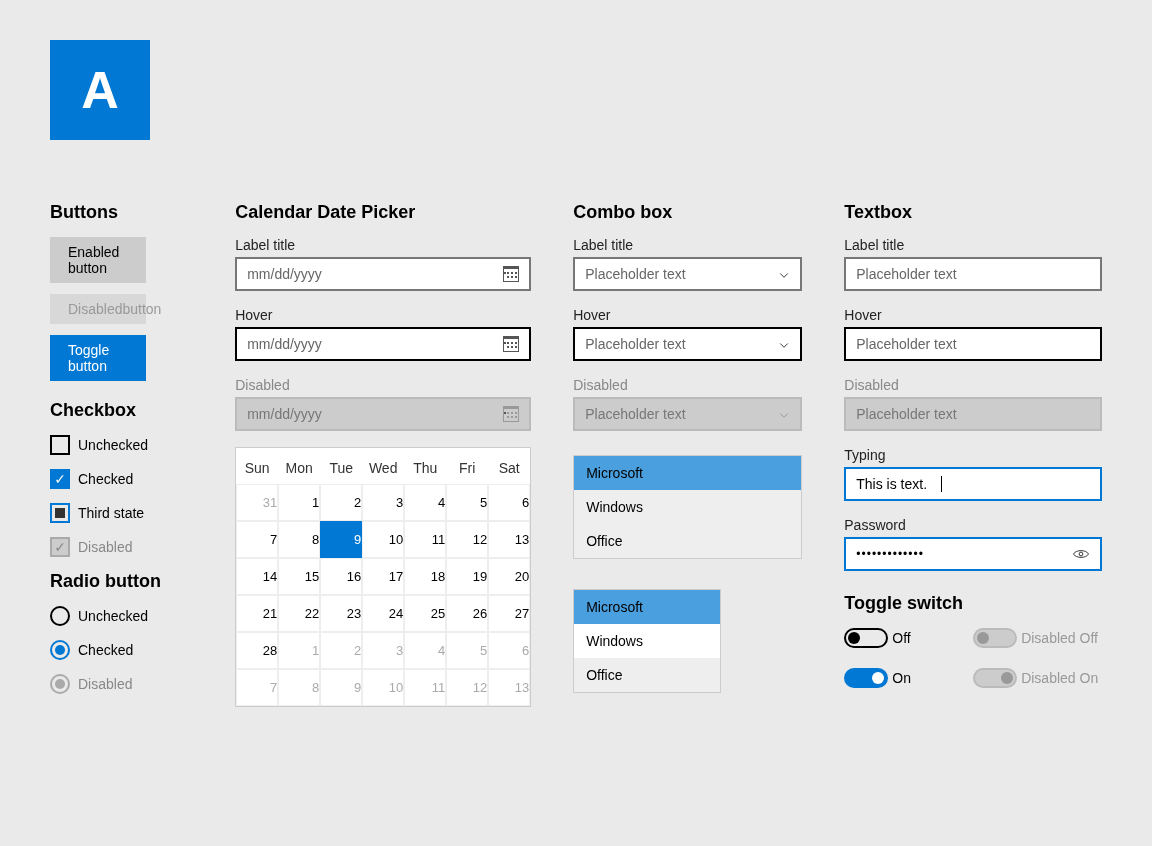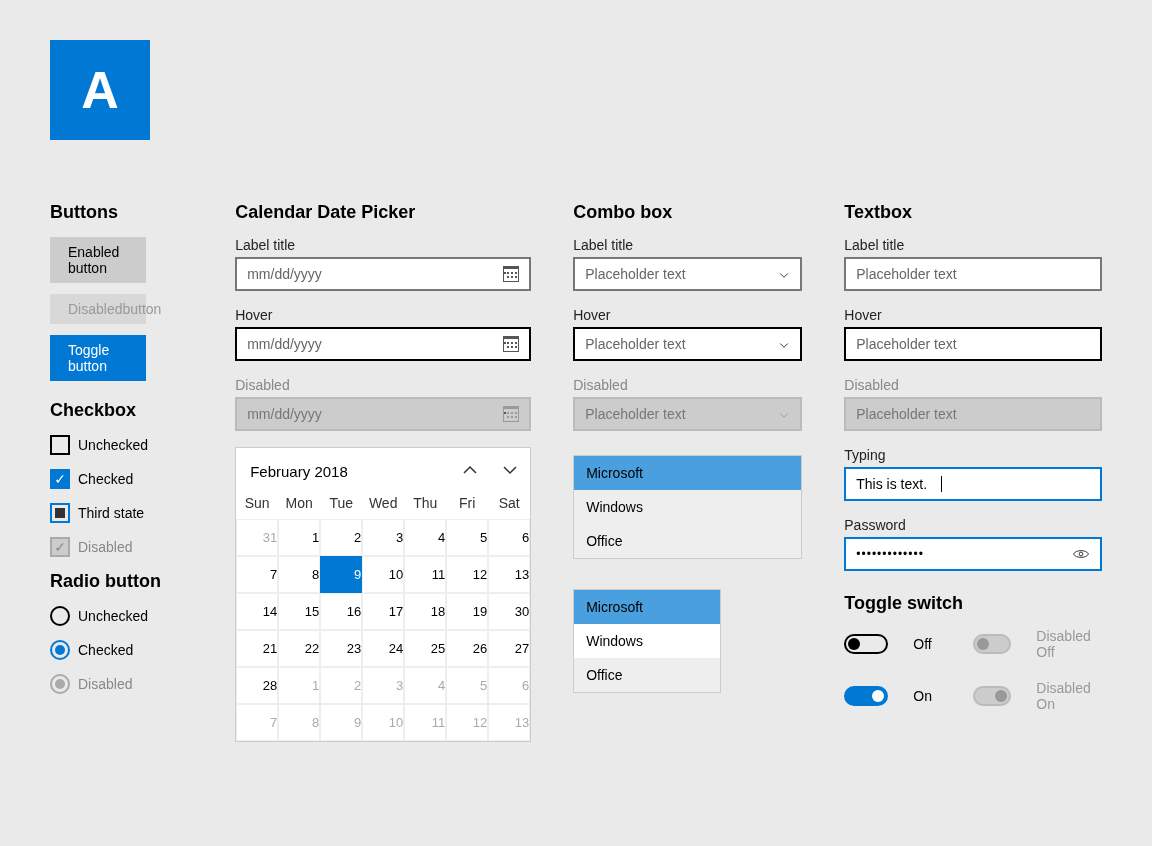--- a/index.html
+++ b/index.html
@@ -100,21 +100,21 @@
   
   .typing-box { height:34px; border:2px solid #0078d4; background:#fff; display:flex; align-items:center; padding:0 10px; margin-bottom:16px; }
   .typing-box .cursor { border-right:1px solid #000; padding-right:14px; }
 
   .pwd-box { height:34px; border:2px solid #0078d4; background:#fff; display:flex; align-items:center; padding:0 10px; justify-content:space-between; margin-bottom:22px; }
   .pwd-dots { letter-spacing:1px; font-size:12px; }
   .eye { width:18px; height:18px; }
 
   
   .toggle-grid { display:grid; grid-template-columns: 1fr 1fr; row-gap:20px; align-items:center; }
-  .toggle-row { display:flex; align-items:center; gap:25px; }
+  .toggle-row { display:flex; align-items:center; gap:4px; }
   .tog { width:44px; height:20px; border-radius:10px; border:2px solid #000; position:relative; background:transparent; }
   .tog .knob { width:12px; height:12px; border-radius:50%; background:#000; position:absolute; top:2px; left:2px; }
   .tog.on { background:#0078d4; border-color:#0078d4; }
   .tog.on .knob { background:#fff; left:auto; right:2px; }
   .tog.dis { border-color:#bbb; background:#ccc; }
   .tog.dis .knob { background:#999; }
   .tog.dis.on .knob { left:auto; right:2px; }
   .tog-label.dis { color:#999; }
 
   .spacer { height:8px; }
@@ -189,35 +189,20 @@
         <span class="cal-icon"></span>
       </div>
 
       <div class="sub-label disabled">Disabled</div>
       <div class="control disabled">
         <span class="placeholder">mm/dd/yyyy</span>
         <span class="cal-icon"></span>
       </div>
 
       <div class="cal-fly">
-        <div class="cal-head">
-          <span class="cal-month">February 2018</span>
-          <div class="cal-arrows">
-            <span class="ar">
-              <svg viewBox="0 0 16 16">
-                  <path d="M2 11 L8 5 L14 11" fill="none" stroke="#333" stroke-width="1.5"></path>
-                </svg>
-            </span>
-            <span class="ar">
-              <svg viewBox="0 0 16 16">
-                  <path d="M2 5 L8 11 L14 5" fill="none" stroke="#333" stroke-width="1.5"></path>
-                </svg>
-            </span>
-          </div>
-        </div>
         <div class="cal-dow">
           <div>Sun</div>
           <div>Mon</div>
           <div>Tue</div>
           <div>Wed</div>
           <div>Thu</div>
           <div>Fri</div>
           <div>Sat</div>
         </div>
         <div id="cal-body">
@@ -239,21 +224,21 @@
               <div>12</div>
               <div>13</div>
             </div>
             <div class="cal-row">
               <div>14</div>
               <div>15</div>
               <div>16</div>
               <div>17</div>
               <div>18</div>
               <div>19</div>
-              <div>30</div>
+              <div>20</div>
             </div>
             <div class="cal-row">
               <div>21</div>
               <div>22</div>
               <div>23</div>
               <div>24</div>
               <div>25</div>
               <div>26</div>
               <div>27</div>
             </div>

